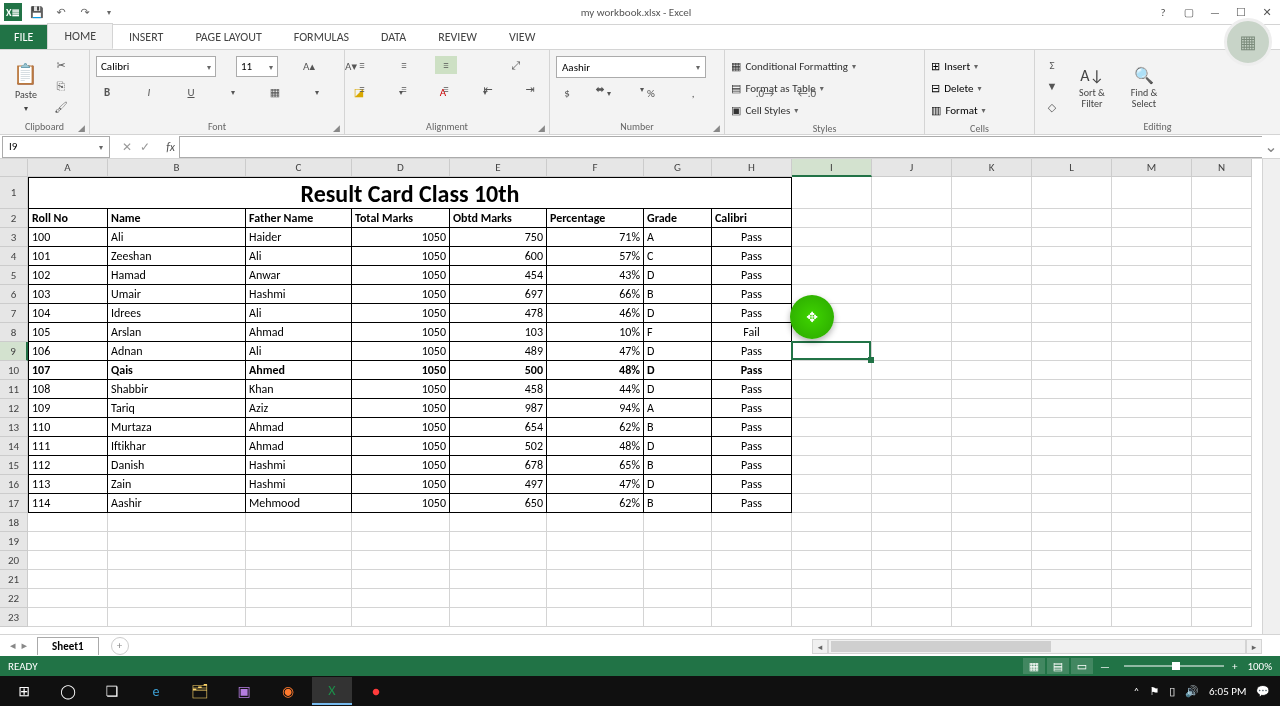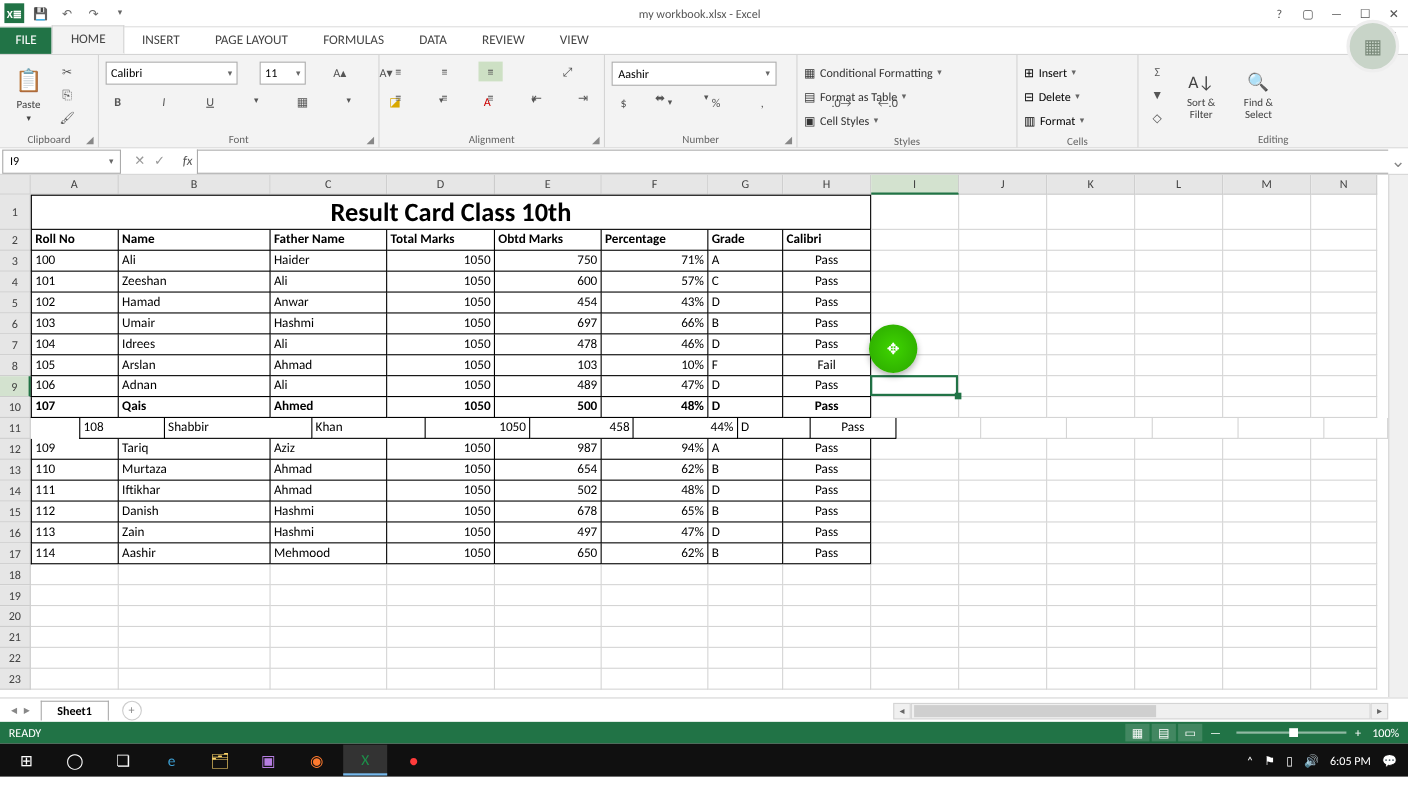--- a/index.html
+++ b/index.html
@@ -510,21 +510,21 @@
         <div class="cell bordered right" style="width: 97px; height: 19px;">48%</div>
         <div class="cell bordered" style="width: 68px; height: 19px;">D</div>
         <div class="cell bordered center" style="width: 80px; height: 19px;">Pass</div>
         <div class="cell" style="width: 80px; height: 19px;"></div>
         <div class="cell" style="width: 80px; height: 19px;"></div>
         <div class="cell" style="width: 80px; height: 19px;"></div>
         <div class="cell" style="width: 80px; height: 19px;"></div>
         <div class="cell" style="width: 80px; height: 19px;"></div>
         <div class="cell" style="width: 60px; height: 19px;"></div>
       </div>
-      <div class="grid-row" style="height: 19px; padding-left: 44px;">
+      <div class="grid-row" style="height: 19px;">
         <div class="cell bordered bordered-left" style="width: 80px; height: 19px;">108</div>
         <div class="cell bordered" style="width: 138px; height: 19px;">Shabbir</div>
         <div class="cell bordered" style="width: 106px; height: 19px;">Khan</div>
         <div class="cell bordered right" style="width: 98px; height: 19px;">1050</div>
         <div class="cell bordered right" style="width: 97px; height: 19px;">458</div>
         <div class="cell bordered right" style="width: 97px; height: 19px;">44%</div>
         <div class="cell bordered" style="width: 68px; height: 19px;">D</div>
         <div class="cell bordered center" style="width: 80px; height: 19px;">Pass</div>
         <div class="cell" style="width: 80px; height: 19px;"></div>
         <div class="cell" style="width: 80px; height: 19px;"></div>

